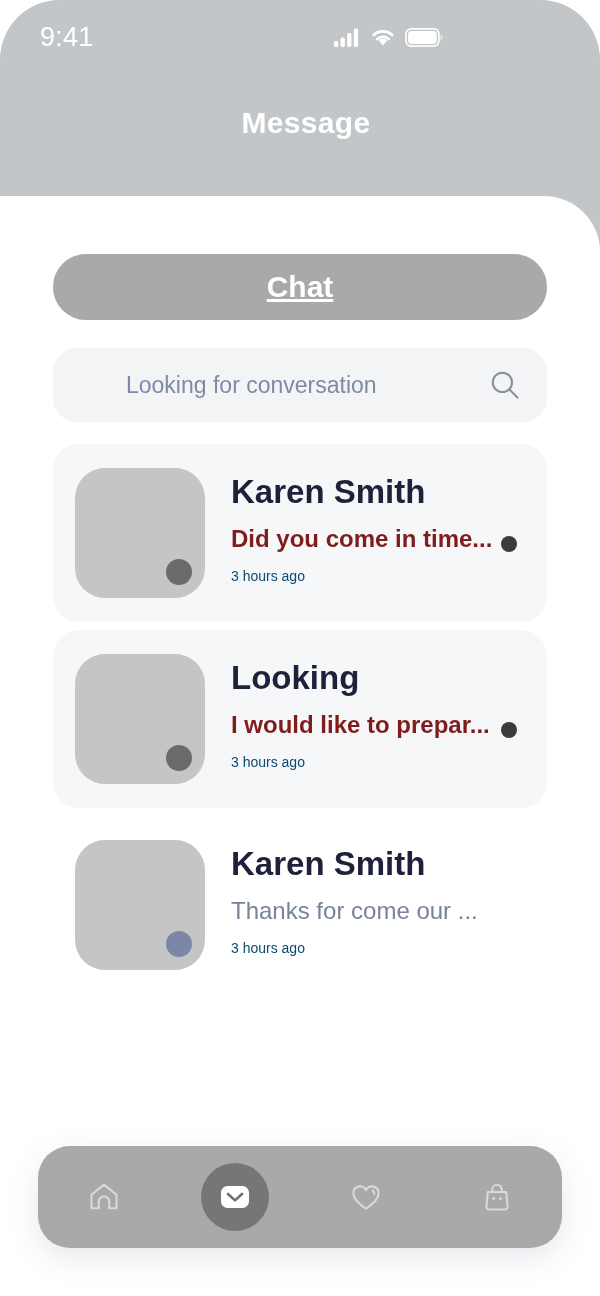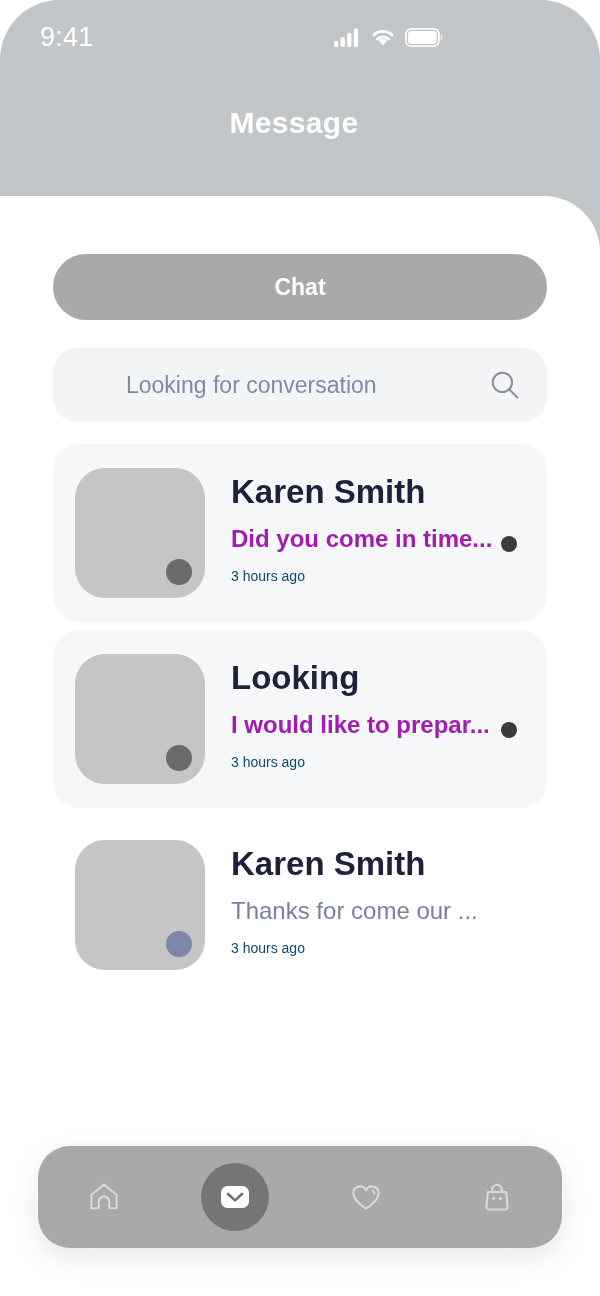--- a/index.html
+++ b/index.html
@@ -78,21 +78,21 @@
   .status-icons {
     display: flex;
     align-items: center;
     gap: 9px;
   }
 
   
   .screen-title {
     position: absolute;
     top: 106px;
-    left: 0;
+    left: 12px;
     width: 588px;
     text-align: center;
     color: #ffffff;
     font-size: 30px;
     font-weight: bold;
     letter-spacing: 0.3px;
   }
 
   
   .content {
@@ -110,26 +110,27 @@
     background: #e4e4e6;
     border-radius: 33px;
     display: flex;
     align-items: stretch;
   }
   .tab {
     flex: 1;
     display: flex;
     align-items: center;
     justify-content: center;
-    font-size: 23px;
+    font-size: 30px;
     font-weight: bold;
     color: #6a7694;
     border-radius: 33px;
     cursor: pointer;
     user-select: none;
+    text-decoration: underline;
   }
   .tab.active {
     background: #a8a9ab;
     color: #ffffff;
   }
 
   
   .search {
     margin: 28px 53px 0 53px;
     height: 74px;
@@ -218,21 +219,21 @@
     font-weight: bold;
     color: #1e2139;
     line-height: 1.1;
     white-space: nowrap;
     overflow: hidden;
   }
   .chat-preview {
     margin-top: 16px;
     font-size: 24px;
     font-weight: bold;
-    color: #a21caf;
+    color: #7f1d1d;
     line-height: 1.1;
     white-space: nowrap;
     overflow: hidden;
   }
   .chat-item.read .chat-preview {
     font-weight: normal;
     color: #78829c;
   }
   .chat-time {
     margin-top: 16px;

